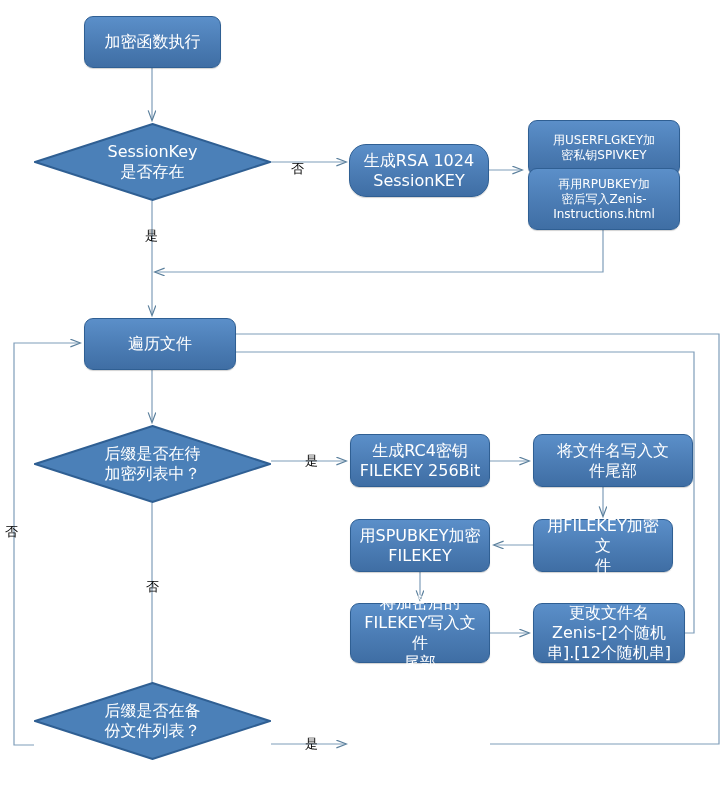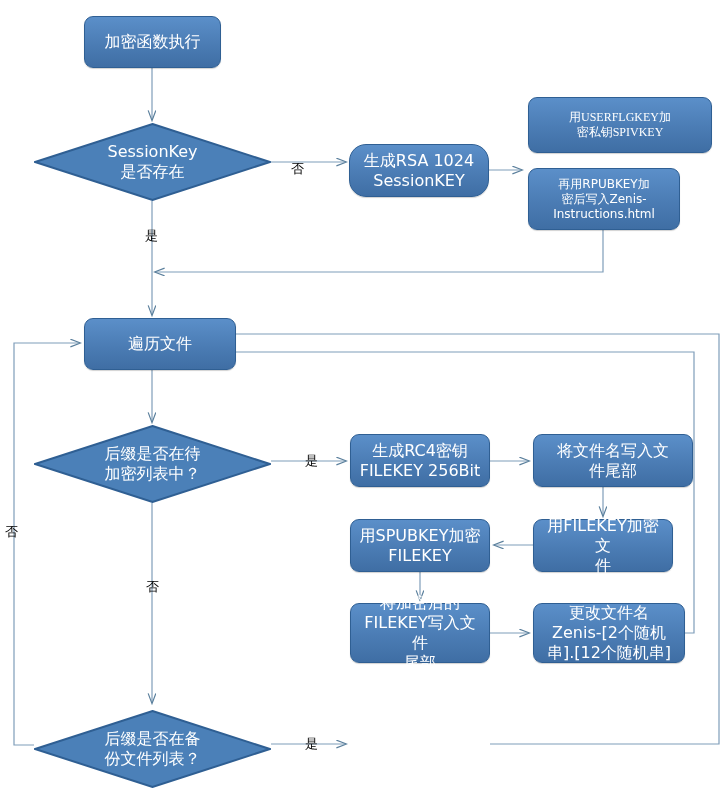--- a/index.html
+++ b/index.html
@@ -114,21 +114,21 @@
       </div>
   </div>
 
   <div class="node proc" style="left: 349px; top: 144px; width: 140px; height: 53px; border-radius: 17px;">
     <div class="lbl t-cjk">
         <div>生成RSA 1024</div>
         <div>SessionKEY</div>
       </div>
   </div>
 
-  <div class="node proc" style="left: 528px; top: 97px; width: 184px; height: 56px; font-family: Liberation Serif, serif;">
+  <div class="node proc" style="left: 528px; top: 120px; width: 152px; height: 56px;">
     <div class="lbl t-sm">
         <div>用USERFLGKEY加</div>
         <div>密私钥SPIVKEY</div>
       </div>
   </div>
 
   <div class="node proc" style="left: 528px; top: 168px; width: 152px; height: 62px;">
     <div class="lbl t-sm">
         <div>再用RPUBKEY加</div>
         <div>密后写入Zenis-</div>
@@ -189,21 +189,21 @@
   </div>
 
   <div class="node proc" style="left: 533px; top: 603px; width: 152px; height: 60px;">
     <div class="lbl t-cjk">
         <div>更改文件名</div>
         <div>Zenis-[2个随机</div>
         <div>串].[12个随机串]</div>
       </div>
   </div>
 
-  <div class="node diamond" style="left: 34px; top: 710px; width: 237px; height: 78px;">
+  <div class="node diamond" style="left: 34px; top: 682px; width: 237px; height: 78px;">
     <svg class="dshape" viewBox="0 0 237 78" preserveAspectRatio="none">
       <polygon points="118.5,1 236,39 118.5,77 1,39" fill="#4b80b8" stroke="#2f5f93" stroke-width="2"></polygon>
     </svg>
     <div class="lbl t-cjk">
         <div>后缀是否在备</div>
         <div>份文件列表？</div>
       </div>
   </div>
 
 

